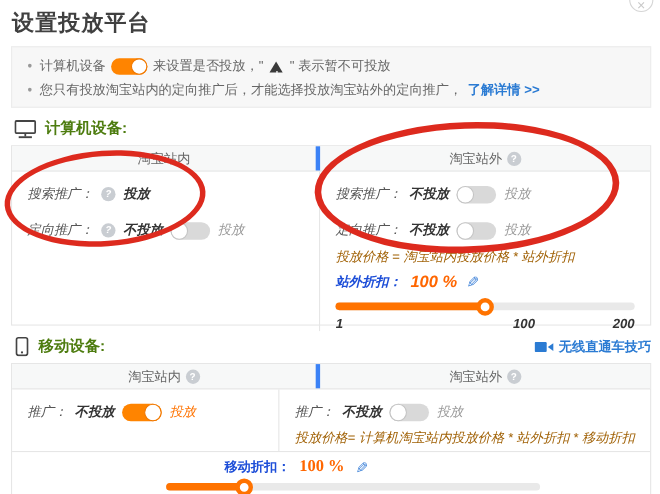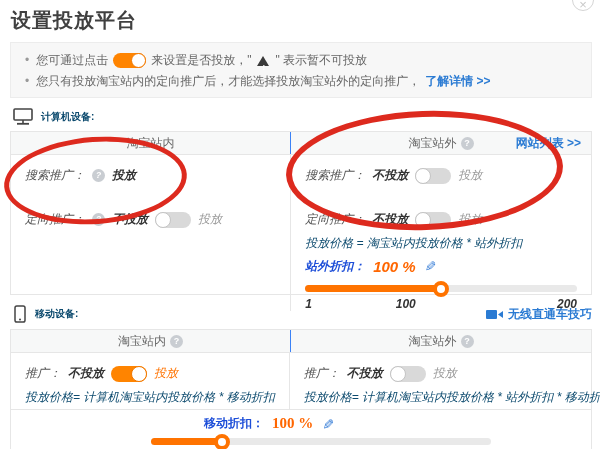--- a/index.html
+++ b/index.html
@@ -25,61 +25,61 @@
   .toggle { position:relative; display:inline-block; width:36px; height:16px; border-radius:9px; flex:none; cursor:pointer; }
   .toggle .knob { position:absolute; top:0; width:16px; height:16px; border-radius:50%; background:#fff; }
   .toggle.off { background:#d9d9d9; }
   .toggle.off .knob { left:0; border:1px solid #c4c4c4; }
   .toggle.on { background:#ff8400; }
   .toggle.on .knob { right:0; border:1px solid #f07800; }
   .toggle.mini { width:33px; height:15px; }
   .toggle.mini .knob { width:15px; height:15px; }
 
   .section-hd { display:flex; align-items:center; gap:8px; margin:10px 8px 6px 13px; }
-  .section-hd .ttl { font-size:10px; font-weight:bold; color:#0c4a6e; }
+  .section-hd .ttl { font-size:14px; font-weight:bold; color:#4d7c0f; }
   .section-hd .right { margin-left:auto; display:flex; align-items:center; gap:4px; }
 
   .tbl { margin-left:10px; width:582px; border:1px solid #e6e6e6; position:relative; }
   .tbl-head { display:flex; height:23px; background:#f7f8f8; border-bottom:1px solid #e6e6e6; }
   .hcell { display:flex; align-items:center; justify-content:center; gap:4px; color:#666; }
-  .hcell.l { width:48.3%; border-right:1px solid #3b82f6; }
+  .hcell.l { width:48.3%; border-right:4px solid #3b82f6; }
   .hcell.r { flex:1; position:relative; }
   .hcell .corner-link { position:absolute; right:10px; top:0; line-height:23px; }
   .tbl-body { display:flex; }
   .col { padding:0 14px;font-style:italic; }
   .col.l { width:48.3%; border-right:1px solid #e6e6e6; }
   .col.r { flex:1; }
 
   .prow { display:flex; align-items:center; gap:7px; height:25px; color:#555; white-space:nowrap; }
   .state-strong { font-weight:bold; color:#333; }
   .state-dim { color:#999; }
   .state-on { color:#ff7300; }
   .help { display:inline-block; width:13px; height:13px; border-radius:50%; background:#c9cdd2; color:#fff;
     font-size:9px; font-weight:bold; text-align:center; line-height:13px; flex:none; cursor:pointer; }
-  .formula { color:#0c4a6e; line-height:15px; white-space:nowrap; }
+  .formula { color:#a16207; line-height:15px; white-space:nowrap; }
 
   .discount-row { display:flex; align-items:center; gap:8px; height:22px; }
   .discount-label { font-weight:bold; color:#1d4ed8; }
   .discount-val { color:#ff6600; font-size:15px; font-weight:bold; }
   .pencil { color:#3e82d8; font-size:14px; line-height:14px; transform:rotate(90deg); cursor:pointer; }
 
   .slider { position:relative; height:7px; border-radius:4px; background:#e9e9e9; }
   .slider .fill { position:relative; height:7px; border-radius:4px; background:#ff7300; }
   .slider .knob { position:absolute; right:-8px; top:-4px; width:16px; height:16px; border-radius:50%;
     background:#fff; border:4px solid #ff7300; cursor:pointer; }
   .ticks { display:flex; margin-top:5px; font-weight:bold; color:#333; }
   .ticks span { flex:1; }
-  .ticks .mid { text-align:left; }
+  .ticks .mid { text-align:right; }
   .ticks .max { text-align:right; }
 
   
   #comp-table { height:164px; }
   #comp-table .col.l { padding-top:8px; }
   #comp-table .col.r { padding-top:8px; }
-  #comp-table .prow + .prow { margin-top:19px; }
+  #comp-table .prow + .prow { margin-top:8px; }
   #comp-table .formula { margin-top:4px; }
   #comp-table .discount-row { margin-top:4px; }
   #comp-table .slider { margin-top:8px; }
 
   
   #mob-table { height:133px; }
   .m-top { display:flex; }
   .m-top .col { padding-top:8px; padding-bottom:4px;text-align:right; }
   .m-top .formula { margin-top:4px; }
   .m-bottom { border-top:1px solid #e6e6e6; padding-top:4px; }
@@ -97,21 +97,21 @@
 </style>
 </head>
 <body>
 
 <div class="page-title">设置投放平台</div>
 <div class="close-btn">×</div>
 
 <div class="notice">
   <div class="notice-line">
     <span class="bullet">•</span>
-    <span>您可通过点击</span>
+    <span>计算机设备</span>
     <span class="toggle mini on">
         <span class="knob"></span>
       </span>
     <span>来设置是否投放，"</span>
     <span class="warn-tri"></span>
     <span>" 表示暂不可投放</span>
   </div>
   <div class="notice-line">
     <span class="bullet">•</span>
     <span>您只有投放淘宝站内的定向推广后，才能选择投放淘宝站外的定向推广，</span>
@@ -129,21 +129,20 @@
 </div>
 
 <div class="tbl" id="comp-table">
   <div class="tbl-head">
     <div class="hcell l">
       <span>淘宝站内</span>
     </div>
     <div class="hcell r">
       <span>淘宝站外</span>
       <span class="help">?</span>
-      <a class="blue-link corner-link">网站列表 &gt;&gt;</a>
     </div>
   </div>
   <div class="tbl-body">
     <div class="col l">
       <div class="prow">
         <span>搜索推广：</span>
         <span class="help">?</span>
         <span class="state-strong">投放</span>
       </div>
       <div class="prow">
@@ -222,21 +221,20 @@
   <div class="m-top">
     <div class="col l">
       <div class="prow">
         <span>推广：</span>
         <span class="state-strong">不投放</span>
         <span class="toggle on">
             <span class="knob"></span>
           </span>
         <span class="state-on">投放</span>
       </div>
-      <div class="formula">投放价格= 计算机淘宝站内投放价格 * 移动折扣</div>
     </div>
     <div class="col r">
       <div class="prow">
         <span>推广：</span>
         <span class="state-strong">不投放</span>
         <span class="toggle off">
             <span class="knob"></span>
           </span>
         <span class="state-dim">投放</span>
       </div>

